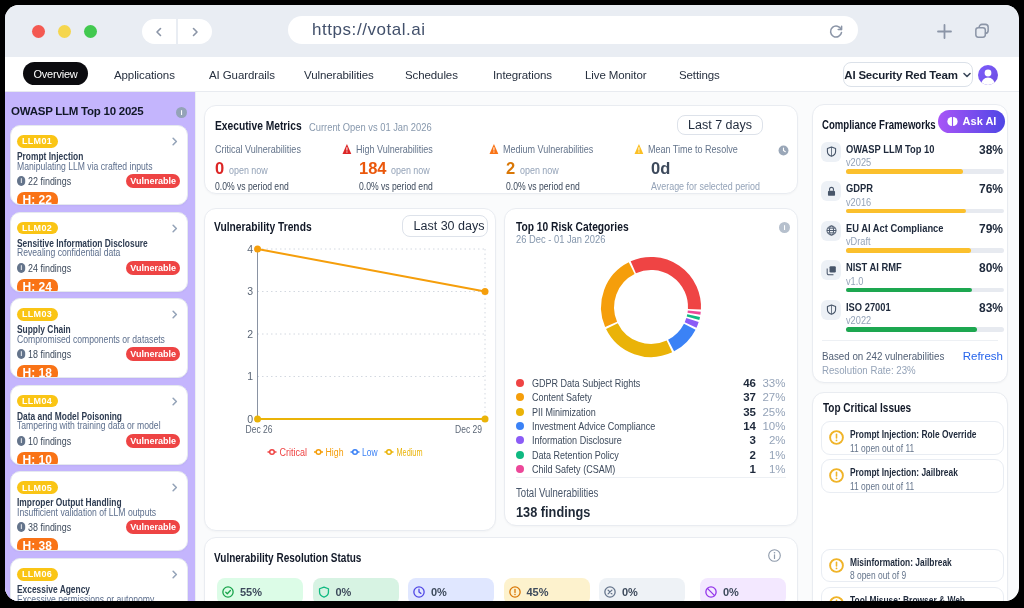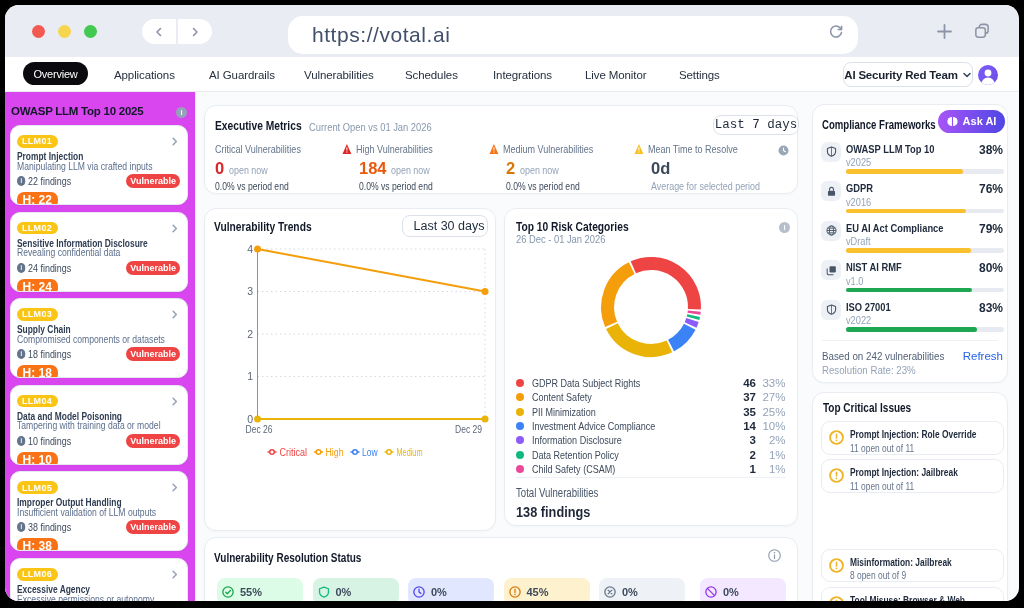--- a/index.html
+++ b/index.html
@@ -1,29 +1,29 @@
 <!DOCTYPE html>
 <html><head><meta charset="utf-8">
 <style>
 *{margin:0;padding:0;box-sizing:border-box;font-family:"Liberation Sans",sans-serif;}
 html,body{width:1024px;height:608px;background:#000;overflow:hidden;}
 #win{position:absolute;left:5px;top:5px;width:1014px;height:596px;background:#fff;border-radius:14px;overflow:hidden;}
 #chrome{position:absolute;left:0;top:0;width:1014px;height:52px;background:#e9edf3;}
 .dot{position:absolute;top:20px;width:13px;height:13px;border-radius:50%;}
 #bf{position:absolute;left:137px;top:14px;width:70px;height:25px;}
 .bfbtn{position:absolute;top:0;height:25px;background:#fff;color:#8b95a7;display:flex;align-items:center;justify-content:center;}
-#urlbar{position:absolute;left:283px;top:11px;width:570px;height:38px;background:#fff;border-radius:15px;color:#42506b;font-size:21px;letter-spacing:0.55px;display:flex;align-items:center;}
+#urlbar{position:absolute;left:283px;top:11px;width:570px;height:28px;background:#fff;border-radius:15px;color:#42506b;font-size:17px;letter-spacing:0.55px;display:flex;align-items:center;}
 .cicon{position:absolute;color:#8b95a7;}
 #nav{position:absolute;left:0;top:52px;width:1014px;height:35px;background:#fff;border-bottom:1px solid #e8ebf0;}
 .tab{position:absolute;top:0;height:35px;display:flex;align-items:center;font-size:11.5px;color:#27303f;font-weight:500;letter-spacing:-0.1px;}
 #ovpill{position:absolute;left:18px;top:5px;width:65px;height:23px;background:#0b0b0f;border-radius:12px;color:#fff;font-size:11px;font-weight:500;display:flex;align-items:center;justify-content:center;letter-spacing:-0.2px;}
 #teambtn{position:absolute;left:838px;top:5px;width:130px;height:25px;border:1px solid #dbe1e9;border-radius:8px;background:#fff;font-size:11.5px;font-weight:600;color:#1a2230;display:flex;align-items:center;justify-content:center;gap:4px;white-space:nowrap;letter-spacing:-0.2px;}
 #avatar{position:absolute;left:973px;top:7.5px;width:20px;height:20px;border-radius:50%;background:linear-gradient(135deg,#7c5cfc,#6d4de0);overflow:hidden;}
 #content{position:absolute;left:0;top:87px;width:1014px;height:509px;background:#fafbfc;}
-#sidebar{position:absolute;left:0;top:0;width:191px;height:509px;background:#d946ef;border-right:1px solid #eceff3;}
+#sidebar{position:absolute;left:0;top:0;width:191px;height:509px;background:#c4b5fd;border-right:1px solid #eceff3;}
 .scard{position:absolute;left:5px;width:178px;height:80px;background:#fff;border:1px solid #e5e9ef;border-radius:10px;box-shadow:0 1px 2px rgba(16,24,40,.04);overflow:hidden;}
 .llm{position:absolute;left:5.5px;top:9px;height:12.5px;padding:0 5.5px;background:#fac515;border-radius:7px;color:#fff;font-size:9px;font-weight:700;display:flex;align-items:center;letter-spacing:.3px;}
 .sct{position:absolute;left:5.5px;top:24px;font-size:10.5px;font-weight:700;color:#2e3c52;white-space:nowrap;transform:scaleX(.8);transform-origin:left center;}
 .scs{position:absolute;left:5.5px;top:33.5px;font-size:10.5px;color:#5d6f8d;white-space:nowrap;transform:scaleX(.82);transform-origin:left center;}
 .scf{position:absolute;left:5.5px;top:49px;font-size:10.5px;color:#3d4a5c;display:flex;align-items:center;gap:3px;transform:scaleX(.85);transform-origin:left center;}
 .vuln{position:absolute;right:7px;top:48px;height:14px;padding:0 4px;background:#ee4444;border-radius:8px;color:#fff;font-size:9px;font-weight:700;display:flex;align-items:center;}
 .hpill{position:absolute;left:5.5px;top:66px;height:12.5px;padding:8px 6px;background:#f97316;border-radius:7px;color:#fff;font-size:12px;font-weight:700;display:flex;align-items:center;}
 .chev{position:absolute;right:7px;top:10px;color:#94a3b8;}
 .panel{position:absolute;background:#fff;border:1px solid #e9ecf1;border-radius:12px;box-shadow:0 1px 2px rgba(16,24,40,.03);}
 .btn{position:absolute;border:1px solid #dde2ea;border-radius:8px;background:#fff;font-size:12.5px;color:#1e293b;display:flex;align-items:center;justify-content:center;}
@@ -181,21 +181,21 @@
             <path d="M4.5 2.5 L8 6 L4.5 9.5"></path>
           </svg>
         <div class="sct">Excessive Agency</div>
         <div class="scs">Excessive permissions or autonomy</div>
       </div>
     </div>
 
     <div class="panel" id="exec" style="left:199px;top:13px;width:594px;height:89px;">
       <div style="position:absolute;left:10px;top:13px;font-size:12.5px;font-weight:700;color:#111827;transform:scaleX(.82);transform-origin:left center;white-space:nowrap;">Executive Metrics</div>
       <div style="position:absolute;left:104px;top:14.5px;font-size:11px;color:#8798ad;white-space:nowrap;transform:scaleX(.85);transform-origin:left center;">Current Open vs 01 Jan 2026</div>
-      <div class="btn" style="left:508px;top:9px;width:86px;height:20px;font-family:Liberation Mono, monospace;">Last 7 days</div>
+      <div class="btn" style="left:472px;top:9px;width:86px;height:20px;">Last 7 days</div>
       <div style="position:absolute;left:10px;top:37px;" class="mlabel">Critical Vulnerabilities</div>
       <div style="position:absolute;left:10px;top:53px;"><span class="mbig" style="color:#dc2626;">0</span> <span class="msub">open now</span></div>
       <div style="position:absolute;left:10px;top:74px;" class="mbot">0.0% vs period end</div>
       <div style="position:absolute;left:137px;top:37px;" class="mlabel"><svg class="tri" viewBox="0 0 12 12">
             <path d="M6 1 L11.4 11 H0.6 Z" fill="#dc2626"></path>
             <rect x="5.4" y="4.3" width="1.2" height="3.2" fill="#fff"></rect>
             <rect x="5.4" y="8.4" width="1.2" height="1.2" fill="#fff"></rect>
           </svg>High Vulnerabilities</div>
       <div style="position:absolute;left:154px;top:53px;"><span class="mbig" style="color:#ea580c;">184</span> <span class="msub">open now</span></div>
       <div style="position:absolute;left:154px;top:74px;" class="mbot">0.0% vs period end</div>

